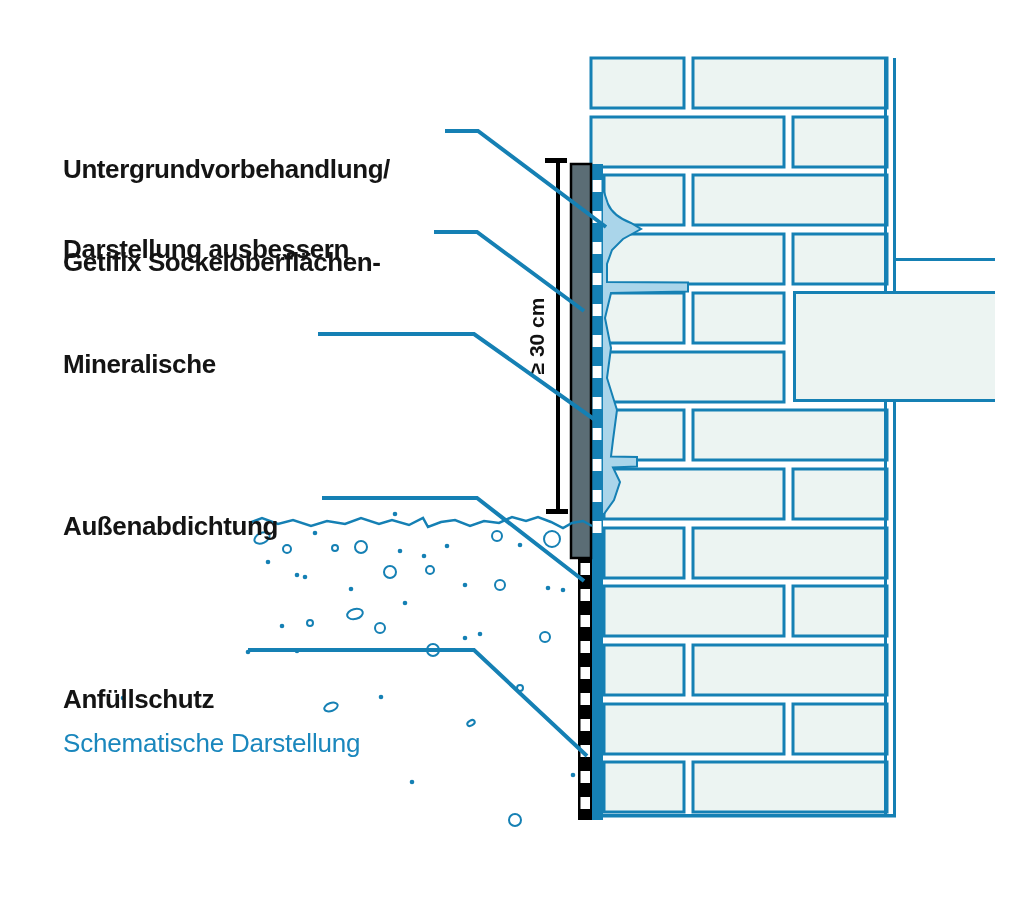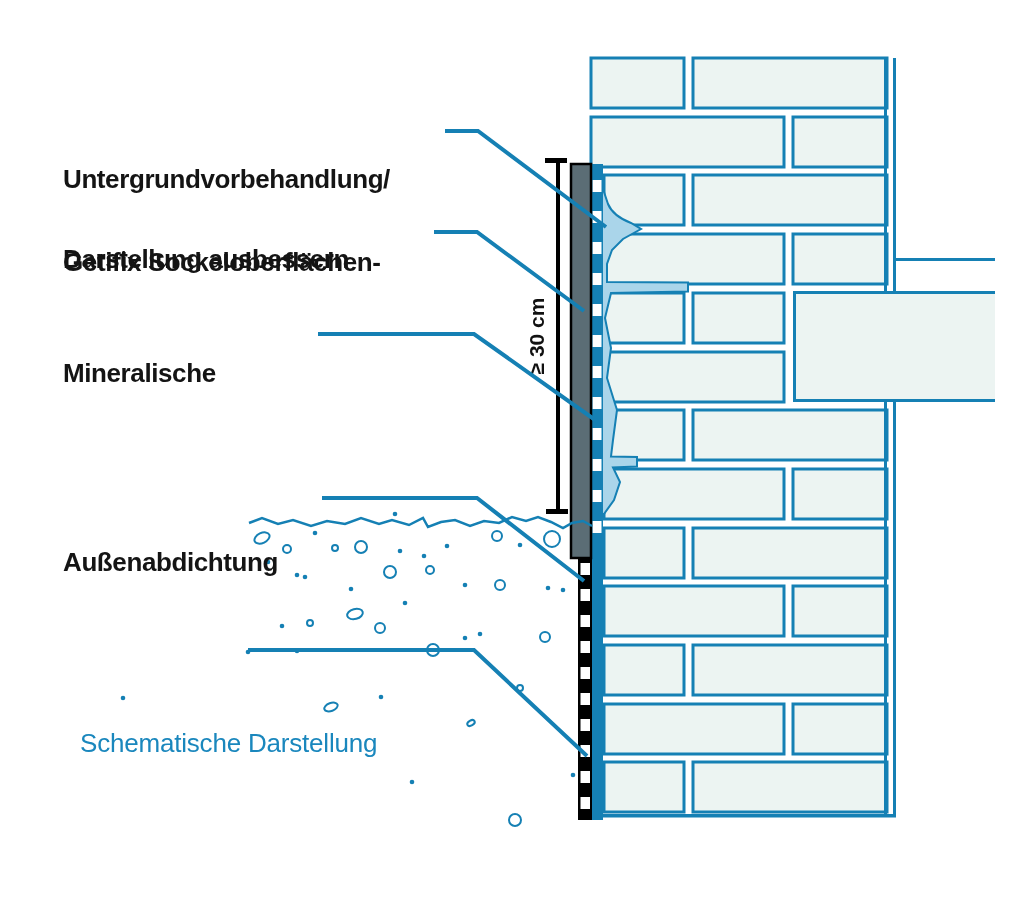--- a/index.html
+++ b/index.html
@@ -3,21 +3,21 @@
 <meta charset="utf-8">
 <style>
   html,body{margin:0;padding:0;background:#fff;}
   .stage{position:relative;width:1024px;height:911px;background:#fff;overflow:hidden;
          font-family:"Liberation Sans",sans-serif;}
   .stage svg{position:absolute;left:0;top:0;}
   .label{position:absolute;left:63px;color:#141414;font-weight:bold;font-size:26px;
          line-height:26.5px;letter-spacing:-0.4px;white-space:pre;}
   .label span{display:block;}
   .caption{position:absolute;left:63px;color:var(--caption-blue,#1a87bd);font-weight:normal;
-           font-size:26px;line-height:29px;letter-spacing:-0.2px;margin-left:17px;}
+           font-size:26px;line-height:29px;letter-spacing:-0.2px;}
   .caption span{display:block;}
   
   .brick{fill:var(--brick,#ecf4f2);stroke:var(--blue,#1580b4);stroke-width:3;}
   .slab-body{fill:var(--brick,#ecf4f2);stroke:var(--blue,#1580b4);stroke-width:3;}
   .blueline{fill:var(--blue,#1580b4);}
   .bluestroke{stroke:var(--blue,#1580b4);fill:none;}
   .seal{fill:var(--lightblue,#aad5ea);stroke:var(--blue,#1580b4);stroke-width:2;}
   .board{fill:var(--gray,#5b6d75);stroke:#000;stroke-width:2.5;}
   .blackfill{fill:#000;}
   .whitefill{fill:#fff;}
@@ -166,29 +166,32 @@
 
     <g>
       <polyline class="leader" points="445,131 478,131 606,227"></polyline>
       <polyline class="leader" points="434,232 477,232 584,311"></polyline>
       <polyline class="leader" points="318,334 474,334 598,422"></polyline>
       <polyline class="leader" points="322,498 477,498 584,581"></polyline>
       <polyline class="leader" points="248,650 474,650 587,756"></polyline>
     </g>
   </svg>
 
-  <div class="label" style="top:113px">
+  <div class="label" style="top:103px">
     <span>Untergrundvorbehandlung/</span>
     <span>Darstellung ausbessern</span>
   </div>
   <div class="label" style="top:196px">
     <span>Getifix Sockeloberflächen-</span>
   </div>
-  <div class="label" style="top:307px">
+  <div class="label" style="top:298px">
     <span>Mineralische</span>
   </div>
-  <div class="label" style="top:496px">
+  <div class="label" style="top:460px">
     <span>Außenabdichtung</span>
+  </div>
+  <div class="label" style="top:633px">
+    <span>Anfüllschutz</span>
   </div>
   <div class="caption" style="top:729px">
     <span>Schematische Darstellung</span>
   </div>
 </div>
 
 </body></html>

